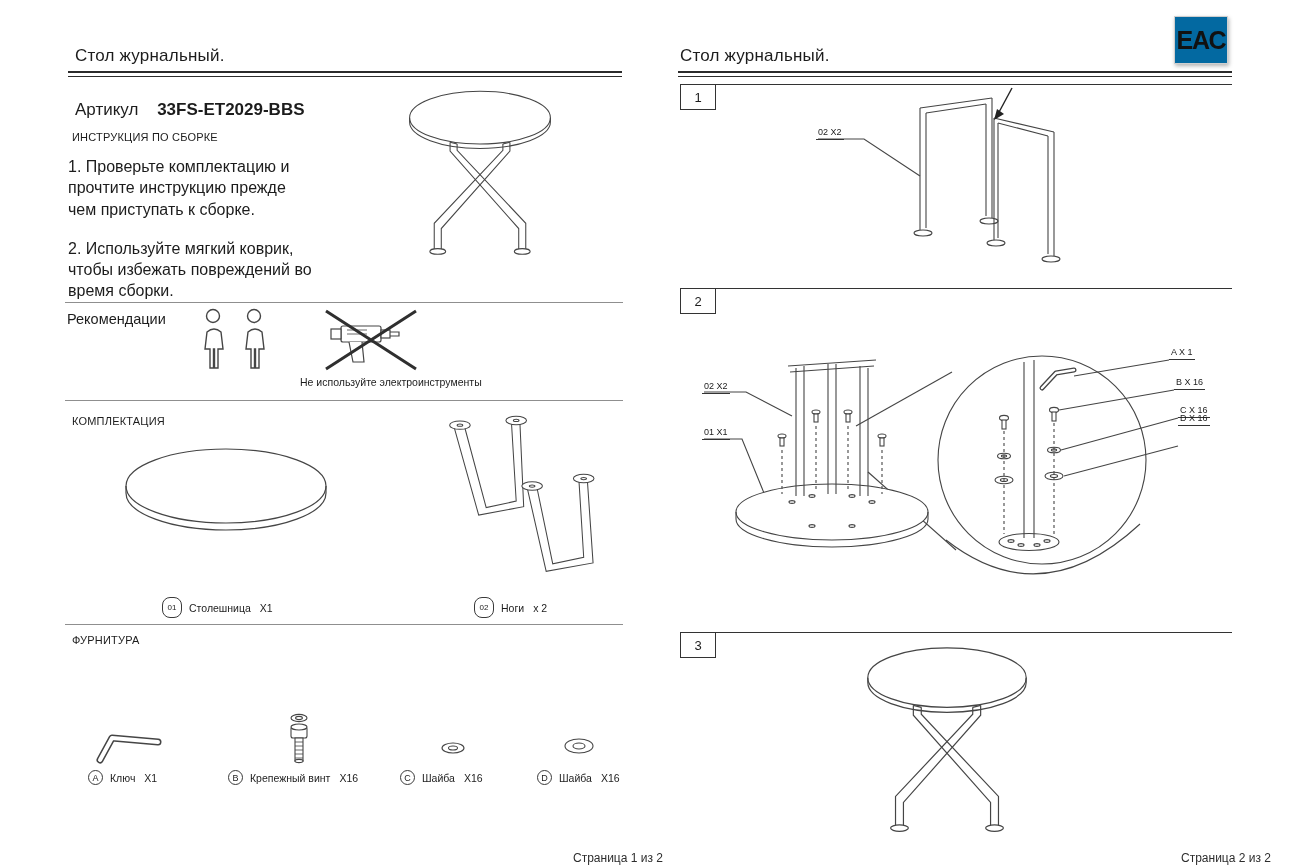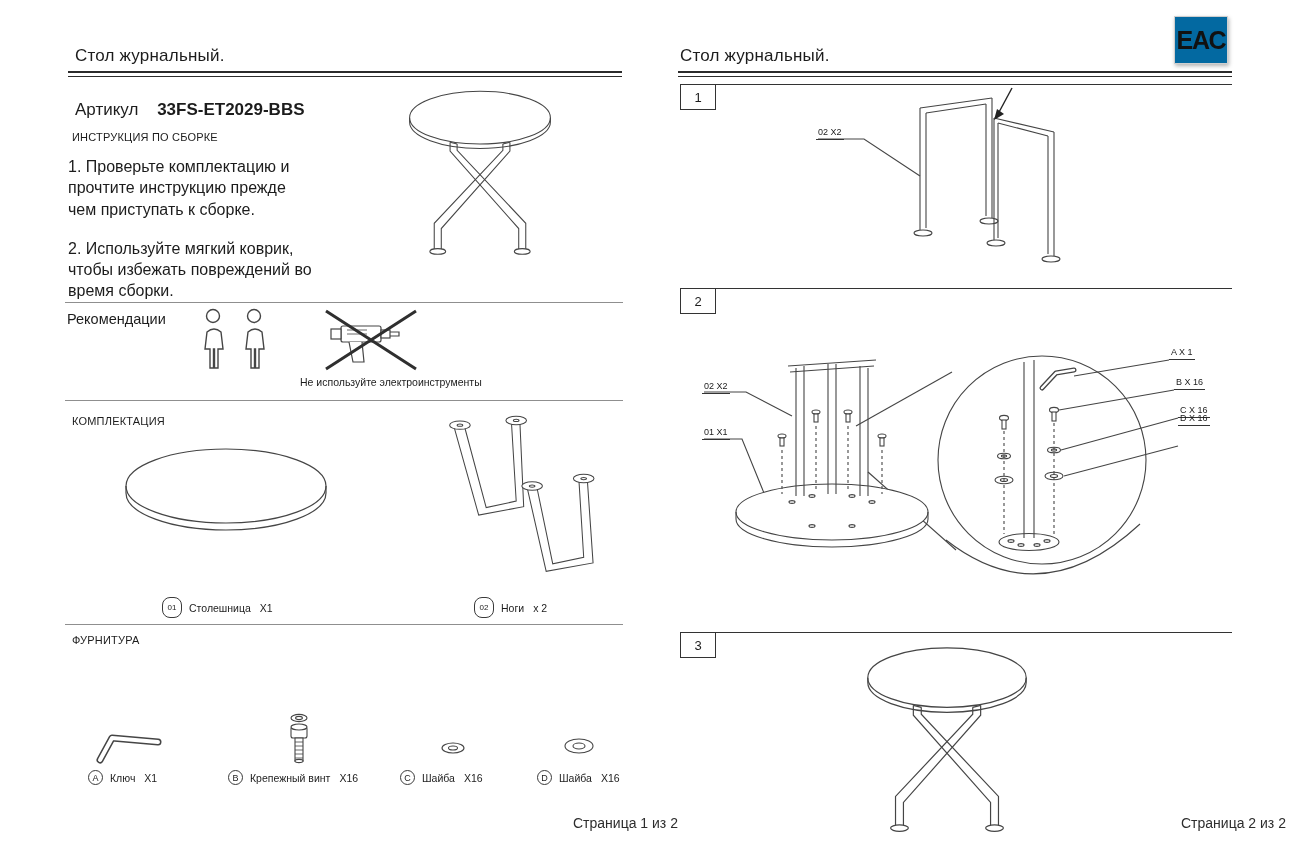--- a/index.html
+++ b/index.html
@@ -17,21 +17,21 @@
   .step-box { width:36px; height:26px; border:1.6px solid #333; background:#fff;
               display:flex; align-items:center; justify-content:center; font-size:13px; }
   .step-line { border-top:1.6px solid #333; height:0; }
   .badge { display:inline-flex; align-items:center; justify-content:center;
            border:1px solid #3a3a3a; color:#1c1c1c; background:#fff; }
   .badge.oval { width:20px; height:21px; border-radius:8px; font-size:8px; }
   .badge.circ { width:15px; height:15px; border-radius:50%; font-size:9px; }
   .caption { display:flex; align-items:center; gap:7px; font-size:10.5px; }
   .caption .qty { margin-left:2px; }
   .lead-label { font-size:9px; border-bottom:1px solid #333; padding:0 2px 2px 2px; background:transparent; }
-  .footer { font-size:14px; color:#2d2d2d; }
+  .footer { font-size:12px; color:#2d2d2d;margin-top:36px; }
   .eac { width:54px; height:48px; background:#0369a1; border:1px solid #cfcfcf;
          box-shadow:1px 2px 4px rgba(0,0,0,.3); display:flex; align-items:center; justify-content:center;
          font-weight:800; font-size:25px; letter-spacing:-1px; color:#111; }
   svg { display:block; }
 </style>
 </head>
 <body>
 
 <div class="sheet">
 

